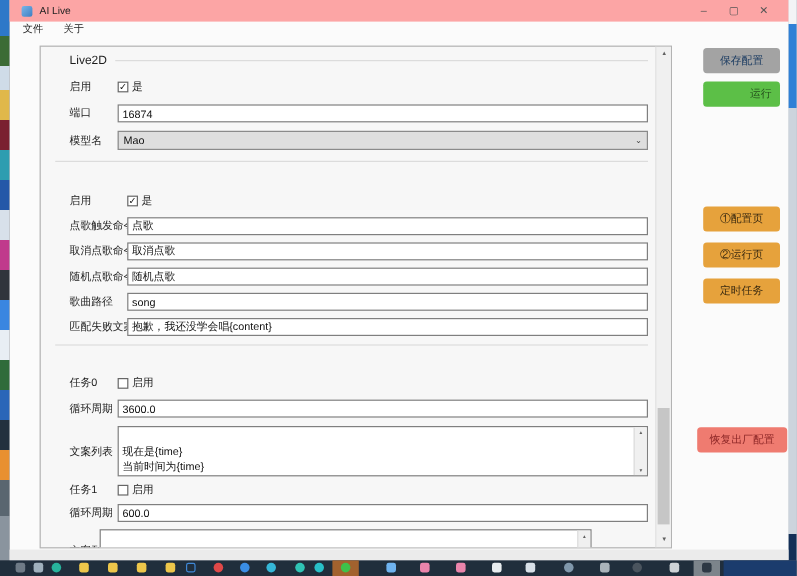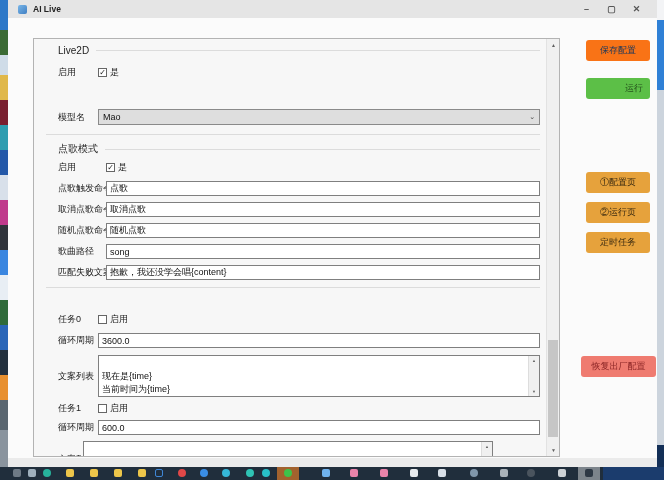--- a/index.html
+++ b/index.html
@@ -10,21 +10,21 @@
   
   .desktop-strip { position:absolute; left:0; top:0; width:8px; height:467px; background:#30343c; }
   .desktop-strip div { position:absolute; left:0; width:8px; }
 
   
   .right-sliver { position:absolute; left:657px; top:0; width:7px; height:467px; background:#ccd4dd; }
   .right-sliver div { position:absolute; left:0; width:7px; }
 
   
   .window { position:absolute; left:8px; top:0; width:649px; height:467px; background:#fbfbfb; }
-  .titlebar { position:relative; height:18px; background:#e5e5e5; display:flex; align-items:center; padding-left:10px;font-weight:bold; }
+  .titlebar { position:relative; height:18px; background:#fca5a5; display:flex; align-items:center; padding-left:10px; }
   .app-icon { width:9px; height:9px; border-radius:2px; background:linear-gradient(135deg,#79b6e8,#3f7ec2); margin-right:6px; }
   .win-title { font-size:8.5px; color:#222; }
   .win-controls { position:absolute; right:8px; top:0; height:18px; display:flex; }
   .win-btn { width:25px; height:18px; display:flex; align-items:center; justify-content:center; font-size:9px; color:#555; }
   .menubar { height:14px; display:flex; align-items:center; gap:17px; padding-left:11px; }
   .menu-item { font-size:8.5px; color:#222; }
   .bottom-strip { position:absolute; left:0; bottom:0; width:100%; height:9px; background:#ebebeb; }
 
   
   .panel { position:absolute; left:25px; top:38px; width:527px; height:419px; border:1px solid #b3b3b3; background:#f7f7f7; }
@@ -53,21 +53,21 @@
   .tarea { flex:1; border:1px solid #7f7f7f; background:#fff; font-size:9px; line-height:13px; color:#111;
            padding:1px 16px 1px 3px; white-space:pre-line; position:relative; overflow:hidden; }
   .tscroll { position:absolute; right:0; top:0; bottom:0; width:11px; background:#f0f0f0; border-left:1px solid #ddd; }
   .tscroll .arrow { position:absolute; left:0; width:10px; height:9px; font-size:4px; color:#606060; display:flex; align-items:center; justify-content:center; }
   .tscroll .up { top:0; } .tscroll .down { bottom:0; }
 
   
   .btn { position:absolute; left:578px; width:64px; height:21px; border:none; border-radius:3px;
          font-size:9px; font-family:"Liberation Sans",sans-serif; display:flex; align-items:center; justify-content:center; cursor:pointer; }
   .btn-save { top:40px; color:#14365e; }
-  .btn-run  { top:78px; color:#25511c;padding-left:32px; }
+  .btn-run  { top:68px; color:#25511c;padding-left:32px; }
   .btn-p1 { top:172px; color:#3a2a10; }
   .btn-p2 { top:202px; color:#3a2a10; }
   .btn-p3 { top:232px; color:#3a2a10; }
   .btn-p4 { top:262px; color:#3a2a10; }
   .btn-reset { top:356px; left:573px; width:75px; color:#8c2626; }
 
   
   .taskbar { position:absolute; left:0; bottom:0; width:664px; height:13px; background:#202e3c; }
   .ti { position:absolute; top:2px; width:8px; height:8px; border-radius:2px; }
   .ti.r { border-radius:50%; }
@@ -111,48 +111,52 @@
     <div class="titlebar">
       <span class="app-icon"></span>
       <span class="win-title">AI Live</span>
       <span class="win-controls">
         <span class="win-btn">–</span>
         <span class="win-btn">▢</span>
         <span class="win-btn">✕</span>
       </span>
     </div>
 
+    <div class="menubar">
+      <span class="menu-item">文件</span>
+      <span class="menu-item">关于</span>
+    </div>
 
     <div class="panel">
       <div class="panel-content">
 
         <div class="sec-header" style="top:6px">
           <span>Live2D</span>
             <span class="line"></span>
         </div>
         <div class="row" style="top:27px">
           <span class="lbl">启用</span>
           <span class="cbwrap">
             <span class="cb">✓</span>
             <span class="cbl">是</span>
           </span>
+        </div>
+        <div class="row" style="top:48px">
+          <span class="lbl">端口</span>
+          <input class="tin" readonly="" value="16874" style="">
         </div>
         <div class="row" style="top:70px">
           <span class="lbl">模型名</span>
           <span class="combo">
             <span>Mao</span>
             <span class="chev">⌄</span>
           </span>
         </div>
         <div class="hr" style="top:95px"></div>
 
-        <div class="sec-header" style="top:103px">
-          <span>点歌模式</span>
-            <span class="line"></span>
-        </div>
         <div class="row" style="top:122px">
           <span class="lbl w48">启用</span>
           <span class="cbwrap">
             <span class="cb">✓</span>
             <span class="cbl">是</span>
           </span>
         </div>
         <div class="row" style="top:142px">
           <span class="lbl w48">点歌触发命令</span>
           <input class="tin" readonly="" value="点歌" style="">
@@ -220,21 +224,21 @@
 
       </div>
 
       <div class="vscroll">
         <span class="arrow up">▲</span>
         <div class="vthumb"></div>
         <span class="arrow down">▼</span>
       </div>
     </div>
 
-    <div class="btn btn-save" style="background: #f97316;">保存配置</div>
+    <div class="btn btn-save" style="background: #a3a3a3;">保存配置</div>
     <div class="btn btn-run" style="background: rgb(92, 191, 71);">运行</div>
     <div class="btn btn-p2" style="background: rgb(230, 162, 60);">②运行页</div>
     <div class="btn btn-p1" style="background: rgb(230, 162, 60);">①配置页</div>
     <div class="btn btn-p3" style="background: rgb(230, 162, 60);">定时任务</div>
     <div class="btn btn-reset" style="background: rgb(239, 123, 112);">恢复出厂配置</div>
 
     <div class="bottom-strip"></div>
   </div>
 
   <div class="taskbar">

